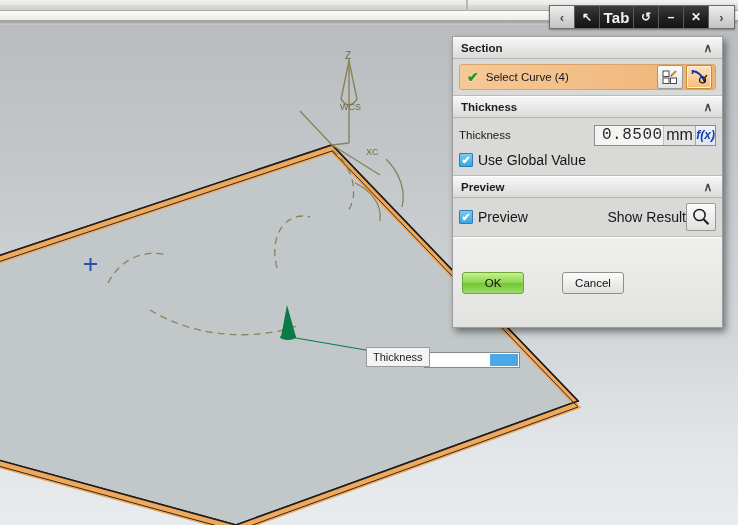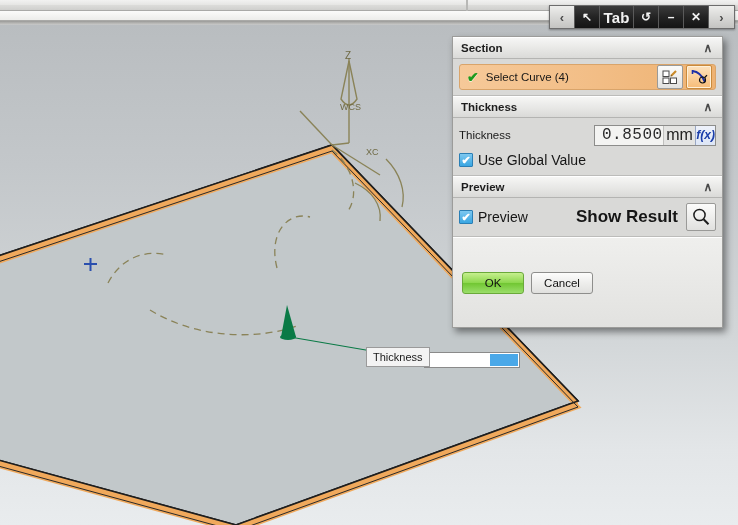--- a/index.html
+++ b/index.html
@@ -152,21 +152,21 @@
     width: 14px; height: 14px; margin-right: 5px;
     background: linear-gradient(to bottom,#7ec8f0,#39a6e2);
     border: 1px solid #2b7fb5; border-radius: 1px;
     display: flex; align-items: center; justify-content: center;
     color: #fff; font-size: 11px; font-weight: bold; line-height: 1;
   }
   .cb-label { font-size: 14px; color: #161616; }
 
   
   .prev-body { display: flex; align-items: center; }
-  .show-result { font-size: 17px; color: #161616; margin-right: 8px; font-weight: bold; }
+  .show-result { font-size: 14px; color: #161616; margin-right: 0; }
   .mag-btn {
     width: 30px; height: 28px; display: flex; align-items: center; justify-content: center;
     border: 1px solid #9a9a98; background: linear-gradient(to bottom,#fcfcfb,#e0e0de);
     border-radius: 2px;
   }
 
   
   .panel-footer {
     flex: 1; display: flex; align-items: center; justify-content: flex-start;
     padding: 0 9px; gap: 7px;
@@ -178,20 +178,21 @@
     font-size: 11.5px; color: #101010;
     border: 1px solid #8e8e8c; border-radius: 3px;
     display: flex; align-items: center; justify-content: center;
   }
   .btn.ok {
     background: linear-gradient(to bottom,#c6ef8e 0%, #8ed84f 48%, #72c733 52%, #9ade6a 100%);
     border-color: #6aa93a;
   }
   .btn.cancel {
     background: linear-gradient(to bottom,#fdfdfc 0%,#eeeeec 50%,#e0e0de 100%);
+    margin-left: 31px;
   }
 </style>
 </head>
 <body>
 
 <div id="app">
 
   <div id="strip-a" class="toolbar-strip">
     <div id="strip-div"></div>
   </div>

